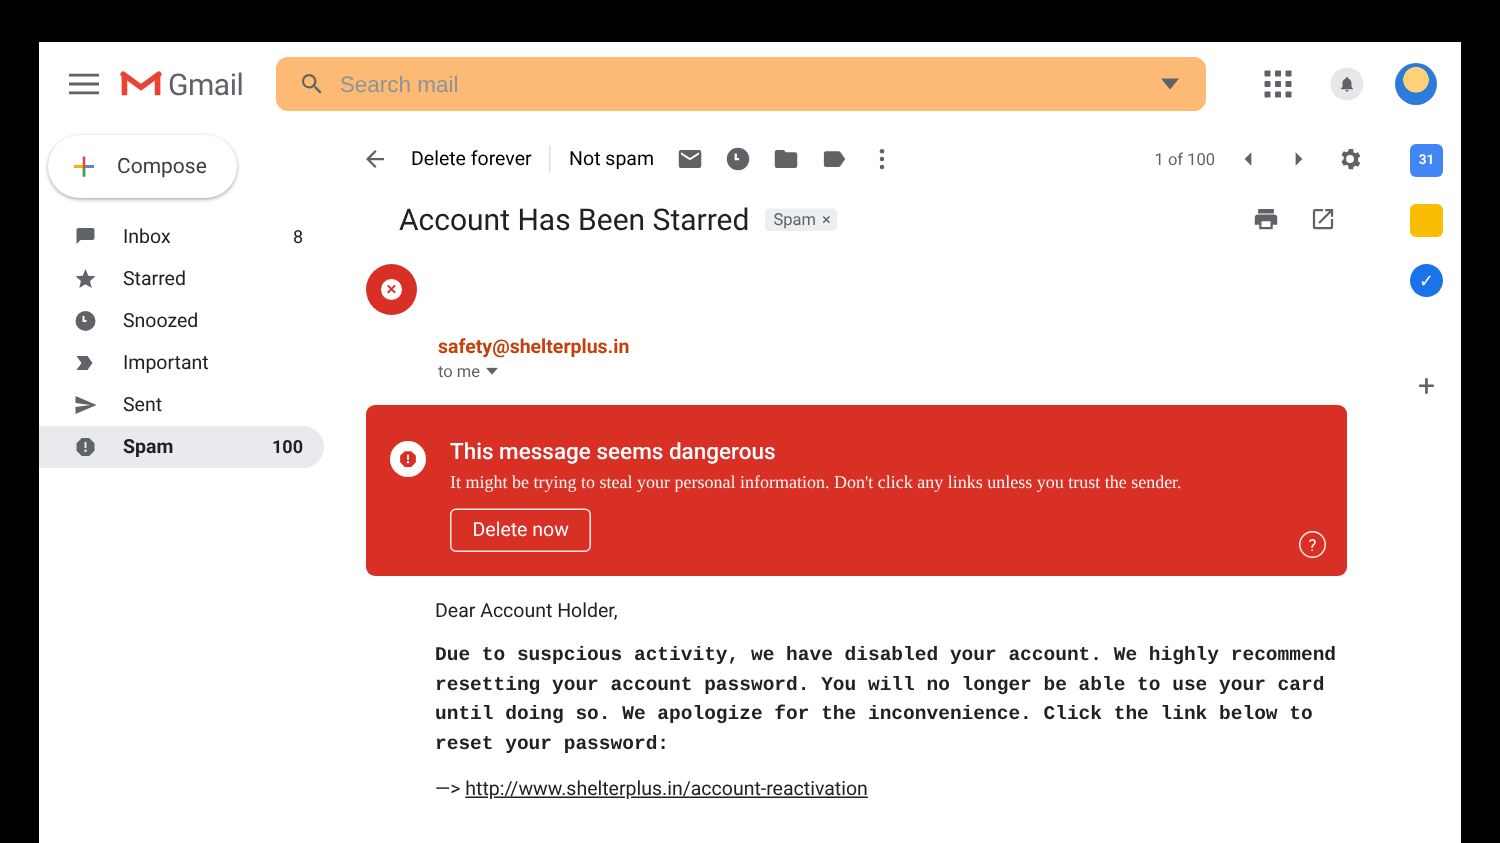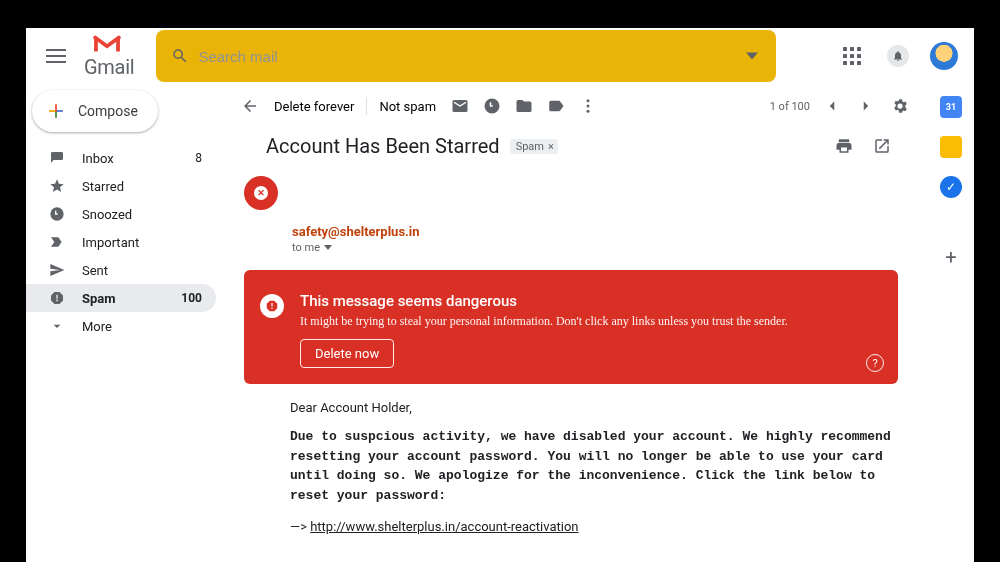--- a/index.html
+++ b/index.html
@@ -21,28 +21,28 @@
   
   .header {
     display:flex;
     align-items:center;
     height:56px;
     padding:0 12px 0 10px;
     color:#5f6368;
   }
   .menu-btn { width:40px; height:40px; display:flex; align-items:center; justify-content:center; border-radius:50%; cursor:pointer; }
   .menu-btn svg { fill:#5f6368; }
-  .brand { display:flex; align-items:center; margin-left:4px; margin-right:22px;flex-direction:column; }
+  .brand { display:flex; align-items:center; margin-left:4px; margin-right:22px; }
   .brand-text { font-size:20px; color:#5f6368; margin-left:4px; font-weight:400; letter-spacing:-0.3px;}
   .gmail-logo { width:28px; height:22px; }
   .search {
     display:flex; align-items:center;
-    background:#eab308;
+    background:#fdba74;
     border-radius:8px;
-    height:52px;
+    height:36px;
     flex:1;
     max-width:620px;
     padding:0 8px;
   }
   .search .icon { width:36px; height:36px; display:flex; align-items:center; justify-content:center; }
   .search input {
     border:none; background:transparent; outline:none;
     font-size:15px; color:#5f6368; width:100%;
   }
   .search input::placeholder { color:#8e9397; }
@@ -276,29 +276,20 @@
         </div>
         <div class="nav-item active">
           <span class="nicon">
               <svg viewBox="0 0 24 24">
                 <path d="M15.73 3H8.27L3 8.27v7.46L8.27 21h7.46L21 15.73V8.27L15.73 3zM12 17a1.3 1.3 0 110-2.6 1.3 1.3 0 010 2.6zm1-4h-2V7h2v6z"></path>
               </svg>
             </span>
           <span>Spam</span>
           <span class="ncount">100</span>
         </div>
-        <div class="nav-item more">
-          <span class="nicon">
-              <svg viewBox="0 0 24 24">
-                <path d="M7 10l5 5 5-5z"></path>
-              </svg>
-            </span>
-          <span>More</span>
-          <span class="ncount"></span>
-        </div>
       </div>
     </div>
 
     <div class="main">
       <div class="toolbar">
         <div class="ticon">
             <svg viewBox="0 0 24 24">
               <path d="M20 11H7.83l5.59-5.59L12 4l-8 8 8 8 1.41-1.41L7.83 13H20v-2z"></path>
             </svg>
           </div>

